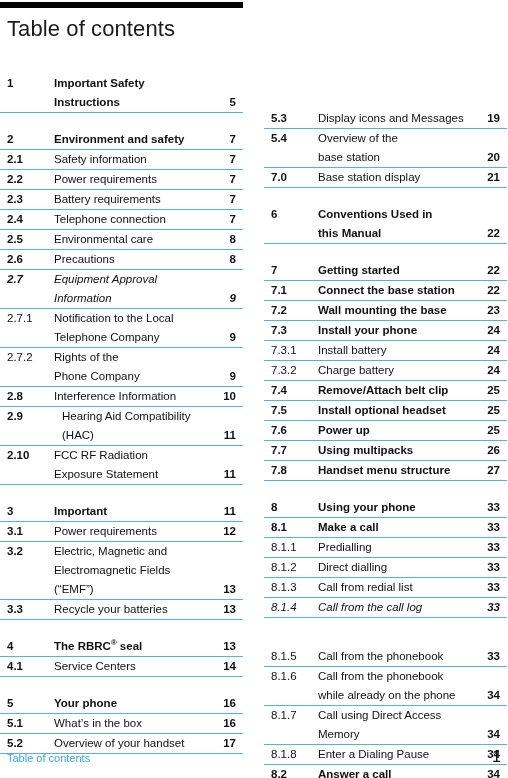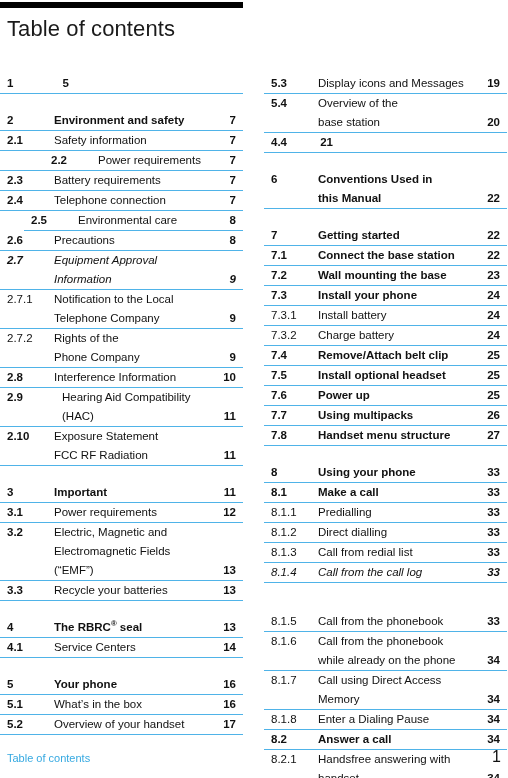--- a/index.html
+++ b/index.html
@@ -153,61 +153,65 @@
 
 <div class="topbar" style="background: rgb(0, 0, 0);"></div>
 
 <div class="page-title">Table of contents</div>
 
 <div class="columns">
   <div class="col left">
       <div class="toc-group" style="border-bottom-color: rgb(79, 179, 232);">
         <div class="toc-row level1 last-in-group">
           <div class="num w-bold">1</div>
+          <div class="title w-bold">
+            <span class="line">Important Safety</span>
+            <span class="line">Instructions</span>
+          </div>
           <div class="pg w-bold align-bottom">5</div>
         </div>
       </div>
       <div class="group-gap"></div>
       <div class="toc-group" style="border-bottom-color: rgb(79, 179, 232);">
         <div class="toc-row level1" style="border-bottom-color: rgb(79, 179, 232);">
           <div class="num w-bold">2</div>
           <div class="title w-bold">
             <span class="line">Environment and safety</span>
           </div>
           <div class="pg w-bold">7</div>
         </div>
         <div class="toc-row level2" style="border-bottom-color: rgb(79, 179, 232);">
           <div class="num w-bold">2.1</div>
           <div class="title w-reg">
             <span class="line">Safety information</span>
           </div>
           <div class="pg w-bold">7</div>
         </div>
-        <div class="toc-row level2" style="border-bottom-color: rgb(79, 179, 232); padding-left: 44px;">
+        <div class="toc-row level2" style="border-bottom-color: rgb(79, 179, 232);">
           <div class="num w-bold">2.2</div>
           <div class="title w-reg">
             <span class="line">Power requirements</span>
           </div>
           <div class="pg w-bold">7</div>
         </div>
         <div class="toc-row level2" style="border-bottom-color: rgb(79, 179, 232);">
           <div class="num w-bold">2.3</div>
           <div class="title w-reg">
             <span class="line">Battery requirements</span>
           </div>
           <div class="pg w-bold">7</div>
         </div>
         <div class="toc-row level2" style="border-bottom-color: rgb(79, 179, 232);">
           <div class="num w-bold">2.4</div>
           <div class="title w-reg">
             <span class="line">Telephone connection</span>
           </div>
           <div class="pg w-bold">7</div>
         </div>
-        <div class="toc-row level2" style="border-bottom-color: rgb(79, 179, 232); margin-left: 24px;">
+        <div class="toc-row level2" style="border-bottom-color: rgb(79, 179, 232);">
           <div class="num w-bold">2.5</div>
           <div class="title w-reg">
             <span class="line">Environmental care</span>
           </div>
           <div class="pg w-bold">8</div>
         </div>
         <div class="toc-row level2" style="border-bottom-color: rgb(79, 179, 232);">
           <div class="num w-bold">2.6</div>
           <div class="title w-reg">
             <span class="line">Precautions</span>
@@ -249,22 +253,22 @@
           <div class="num w-bold">2.9</div>
           <div class="title w-reg">
             <span class="line">Hearing Aid Compatibility</span>
             <span class="line">(HAC)</span>
           </div>
           <div class="pg w-bold align-bottom">11</div>
         </div>
         <div class="toc-row level2 last-in-group">
           <div class="num w-bold">2.10</div>
           <div class="title w-reg">
+            <span class="line">FCC RF Radiation</span>
             <span class="line">Exposure Statement</span>
-            <span class="line">FCC RF Radiation</span>
           </div>
           <div class="pg w-bold align-bottom">11</div>
         </div>
       </div>
       <div class="group-gap"></div>
       <div class="toc-group" style="border-bottom-color: rgb(79, 179, 232);">
         <div class="toc-row level1" style="border-bottom-color: rgb(79, 179, 232);">
           <div class="num w-bold">3</div>
           <div class="title w-bold">
             <span class="line">Important</span>
@@ -332,37 +336,40 @@
           <div class="num w-bold">5.2</div>
           <div class="title w-reg">
             <span class="line">Overview of your handset</span>
           </div>
           <div class="pg w-bold">17</div>
         </div>
       </div>
     </div>
   <div class="col right">
       <div class="toc-group" style="border-bottom-color: rgb(79, 179, 232);">
-        <div class="toc-row level2" style="border-bottom-color: rgb(79, 179, 232);">
+        <div class="toc-row level2" style="border-bottom-color: rgb(79, 179, 232); margin-top: 35px;">
           <div class="num w-bold">5.3</div>
           <div class="title w-reg">
             <span class="line">Display icons and Messages</span>
           </div>
           <div class="pg w-bold">19</div>
         </div>
         <div class="toc-row level2" style="border-bottom-color: rgb(79, 179, 232);">
           <div class="num w-bold">5.4</div>
           <div class="title w-reg">
             <span class="line">Overview of the</span>
             <span class="line">base station</span>
           </div>
           <div class="pg w-bold align-bottom">20</div>
         </div>
         <div class="toc-row level2 last-in-group">
-          <div class="num w-bold">4.4</div>
+          <div class="num w-bold">7.0</div>
+          <div class="title w-reg">
+            <span class="line">Base station display</span>
+          </div>
           <div class="pg w-bold">21</div>
         </div>
       </div>
       <div class="group-gap"></div>
       <div class="toc-group" style="border-bottom-color: rgb(79, 179, 232);">
         <div class="toc-row level1 last-in-group">
           <div class="num w-bold">6</div>
           <div class="title w-bold">
             <span class="line">Conventions Used in</span>
             <span class="line">this Manual</span>

